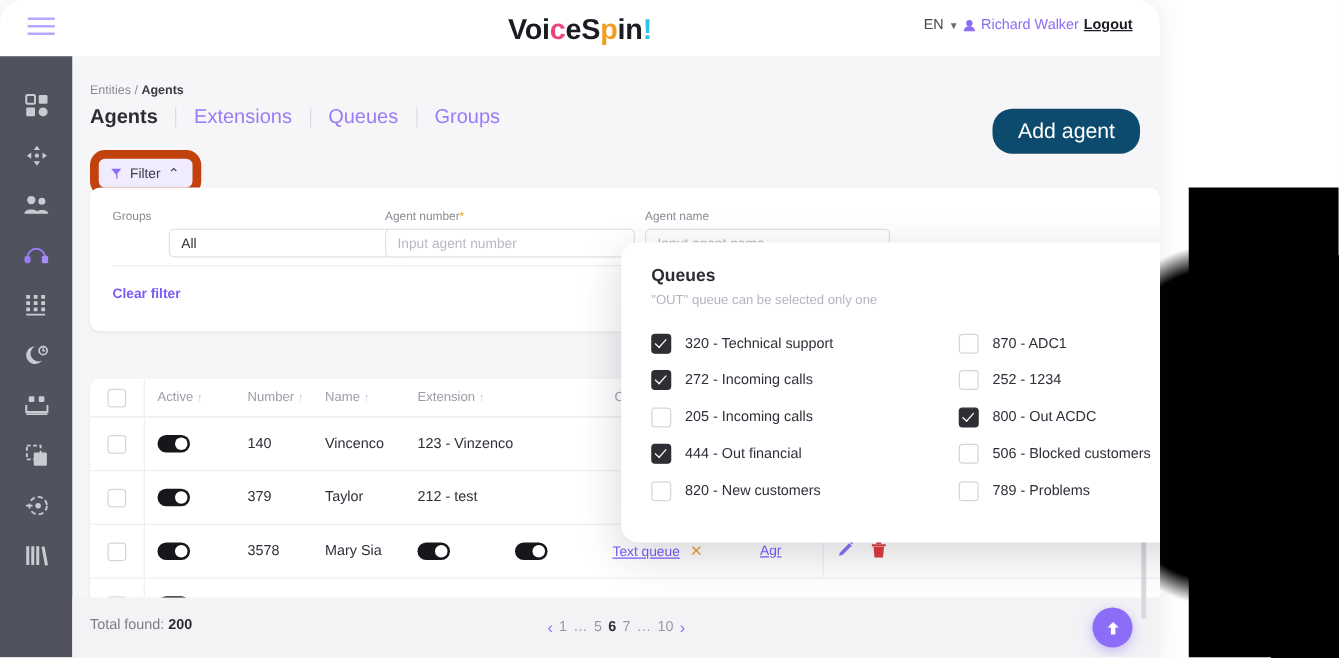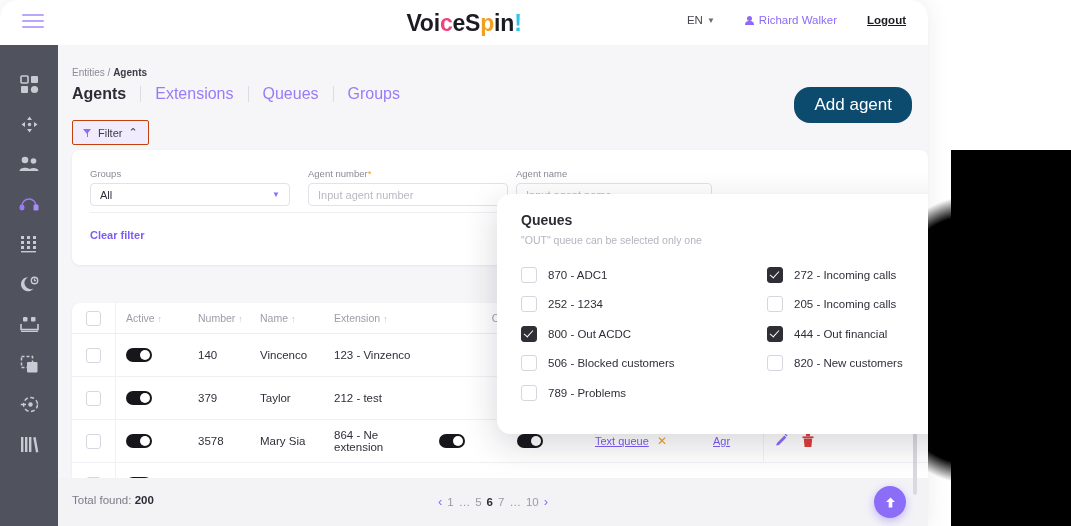--- a/index.html
+++ b/index.html
@@ -32,21 +32,21 @@
   #topbar{
     position:absolute;left:0;top:0;width:928px;height:45px;background:#fff;
     border-radius:18px 18px 0 0;
   }
   #hamburger{position:absolute;left:22px;top:14px;width:22px;height:16px;cursor:pointer;}
   #hamburger i{display:block;height:2px;background:#b9a6fb;border-radius:2px;margin-bottom:4px;}
   #logo{
     position:absolute;left:0;right:0;top:10px;text-align:center;
     font-size:23px;font-weight:bold;color:#1b1b22;letter-spacing:-.2px;
   }
-  #hdr-right{position:absolute;right:22px;top:14px;display:flex;align-items:center;gap:30px;font-size:11.5px;}
+  #hdr-right{position:absolute;right:22px;top:14px;display:flex;align-items:center;gap:4px;font-size:11.5px;}
   #lang{color:#45454f;display:flex;align-items:center;gap:4px;cursor:pointer;}
   #lang .chev{font-size:8px;color:#6b6b78;}
   #user{color:#8d6bf6;display:flex;align-items:center;gap:5px;cursor:pointer;}
   #user .av{width:9px;height:9px;position:relative;display:inline-block;}
   #user .av:before{content:"";position:absolute;left:2px;top:0;width:5px;height:5px;border-radius:50%;background:#8d6bf6;}
   #user .av:after{content:"";position:absolute;left:0;top:5px;width:9px;height:4px;border-radius:4px 4px 0 0;background:#8d6bf6;}
   #logout{color:#1b1b22;text-decoration:underline;font-weight:bold;cursor:pointer;}
   
   #sidebar{
     position:absolute;left:0;top:45px;width:58px;height:481px;background:#50535e;
@@ -60,41 +60,41 @@
   #tabs{position:absolute;left:14px;top:40px;display:flex;align-items:center;gap:0px;}
   #tabs .tab{font-size:16px;padding:0 14px;color:#9a7bf7;cursor:pointer;}
   #tabs .tab:first-child{padding-left:0;}
   #tabs .tab.active{color:#2c2c35;font-weight:bold;}
   #tabs .sep{width:1px;height:16px;background:#dcdce3;}
   #add-agent{
     position:absolute;right:16px;top:42px;background:#0c4a6e;color:#fff;border:none;
     font-size:17px;border-radius:16px;padding:8px 20px;cursor:pointer;font-family:inherit;
   }
   #filter-btn{
-    position:absolute;left:14px;top:75px;background:#f0ecfe;border:1px solid #c2410c;
-    color:#3b3b46;border-radius:2px;font-size:11px;padding:5px 10px;cursor:pointer;
+    position:absolute;left:14px;top:75px;background:#f0ecfe;border:7px solid #c2410c;
+    color:#3b3b46;border-radius:12px;font-size:11px;padding:5px 10px;cursor:pointer;
     display:flex;align-items:center;gap:6px;font-family:inherit;
   }
   .funnel{width:9px;height:9px;position:relative;}
   .funnel:before{content:"";position:absolute;left:0;top:1px;border-left:4.5px solid transparent;border-right:4.5px solid transparent;border-top:5px solid #8c6df8;}
   .funnel:after{content:"";position:absolute;left:3.5px;top:5px;width:1.5px;height:4px;background:#8c6df8;}
   #filter-panel{
     position:absolute;left:14px;top:105px;width:856px;height:115px;background:#fff;border-radius:8px;
     box-shadow:0 1px 3px rgba(40,40,60,.07);
   }
   .field{position:absolute;top:18px;}
   .field .lbl{font-size:9.5px;color:#8a8a97;margin-bottom:4px;}
   .field .lbl .req{color:#f0a020;}
   .field input, .field .select{
     width:100%;box-sizing:border-box;height:23px;border:1px solid #e2e2ea;border-radius:4px;
     font-size:11px;padding:0 9px;color:#4a4a56;font-family:inherit;background:#fff;outline:none;
     display:flex;align-items:center;
   }
   .field input::placeholder{color:#b9b9c4;}
-  .field .select{justify-content:space-between;cursor:pointer;color:#2f2f3a;}
+  .field .select{justify-content:space-between;cursor:pointer;color:#2f2f3a;margin-left:45px;}
   .field .select .chev{color:#8c6df8;font-size:8px;}
   #divider{position:absolute;left:18px;top:62px;width:820px;height:1px;background:#eeeef3;}
   #clear-filter{position:absolute;left:18px;top:79px;font-size:11px;color:#7c5cf5;font-weight:bold;cursor:pointer;}
   
   #table-card{
     position:absolute;left:14px;top:258px;width:856px;height:200px;background:#fff;border-radius:8px;
     box-shadow:0 1px 3px rgba(40,40,60,.07);overflow:hidden;
   }
   .trow{display:flex;align-items:center;height:42px;border-bottom:1px solid #f0f0f4;}
   .trow.head{height:30px;border-bottom:1px solid #ececf1;}
@@ -375,21 +375,20 @@
 
       <div class="trow">
         <div class="cell c-chk">
             <div class="sqchk"></div>
           </div>
         <div class="cell c-active">
             <div class="toggle"></div>
           </div>
         <div class="cell c-number">3578</div>
         <div class="cell c-name">Mary Sia</div>
-        <div class="cell c-ext">864 - Ne extension</div>
         <div class="cell c-t1">
             <div class="toggle"></div>
           </div>
         <div class="cell c-t2">
             <div class="toggle"></div>
           </div>
         <div class="cell c-queue">
           <span class="link-q">Text queue</span>
           <span class="xmark">✕</span>
         </div>
@@ -447,20 +446,24 @@
           <path d="M6.5 1.5 L11 6 H8.3 V11.5 H4.7 V6 H2 Z" fill="#fff"></path>
         </svg>
     </div>
   </div>
 
   <div id="queues-modal">
     <h3>Queues</h3>
     <div id="queues-sub">"OUT" queue can be selected only one</div>
     <div id="queues-grid">
       <div class="qitem">
+          <span class="qbox on"></span>
+          <span class="qlabel">320 - Technical support</span>
+        </div>
+      <div class="qitem">
           <span class="qbox"></span>
           <span class="qlabel">870 - ADC1</span>
         </div>
       <div class="qitem">
           <span class="qbox on"></span>
           <span class="qlabel">272 - Incoming calls</span>
         </div>
       <div class="qitem">
           <span class="qbox"></span>
           <span class="qlabel">252 - 1234</span>

